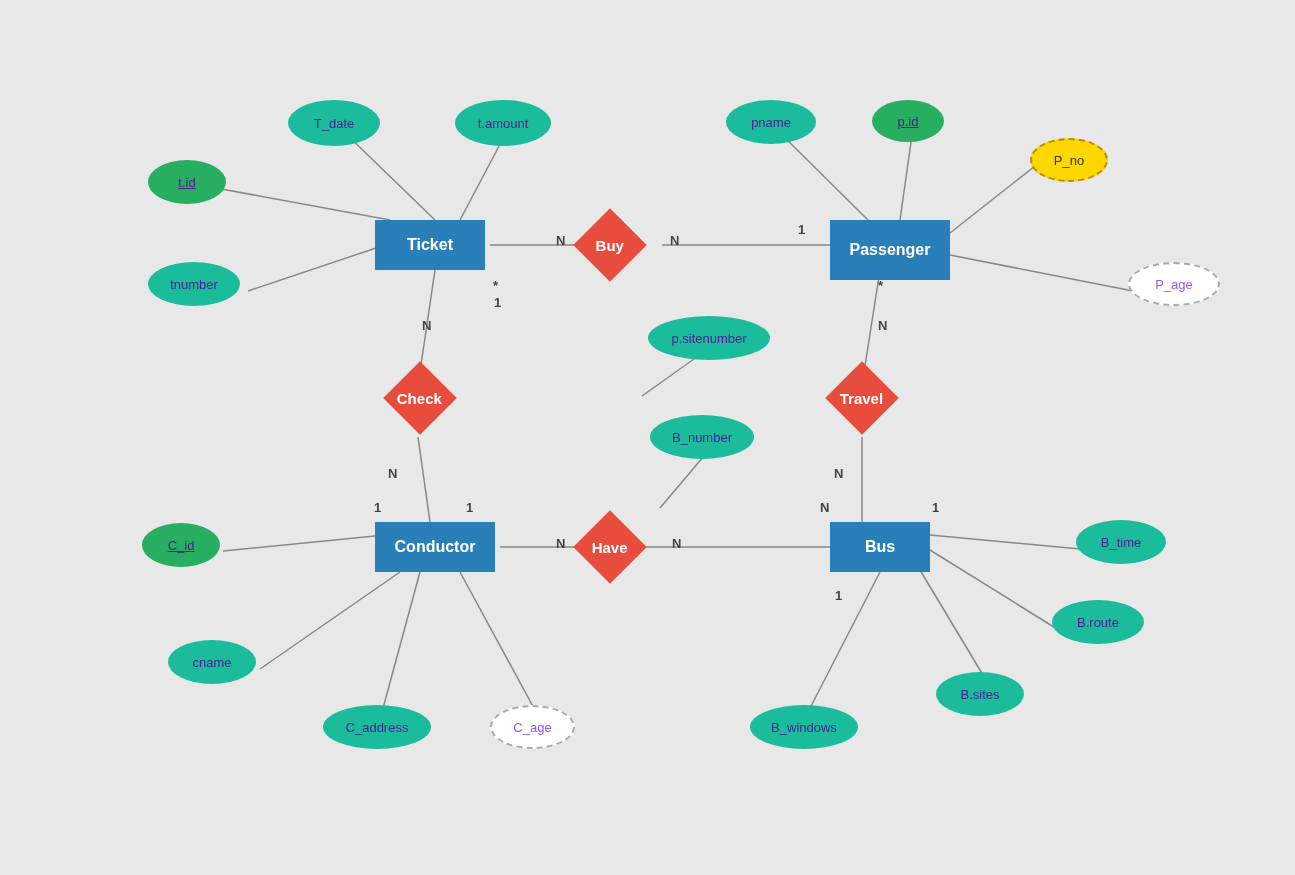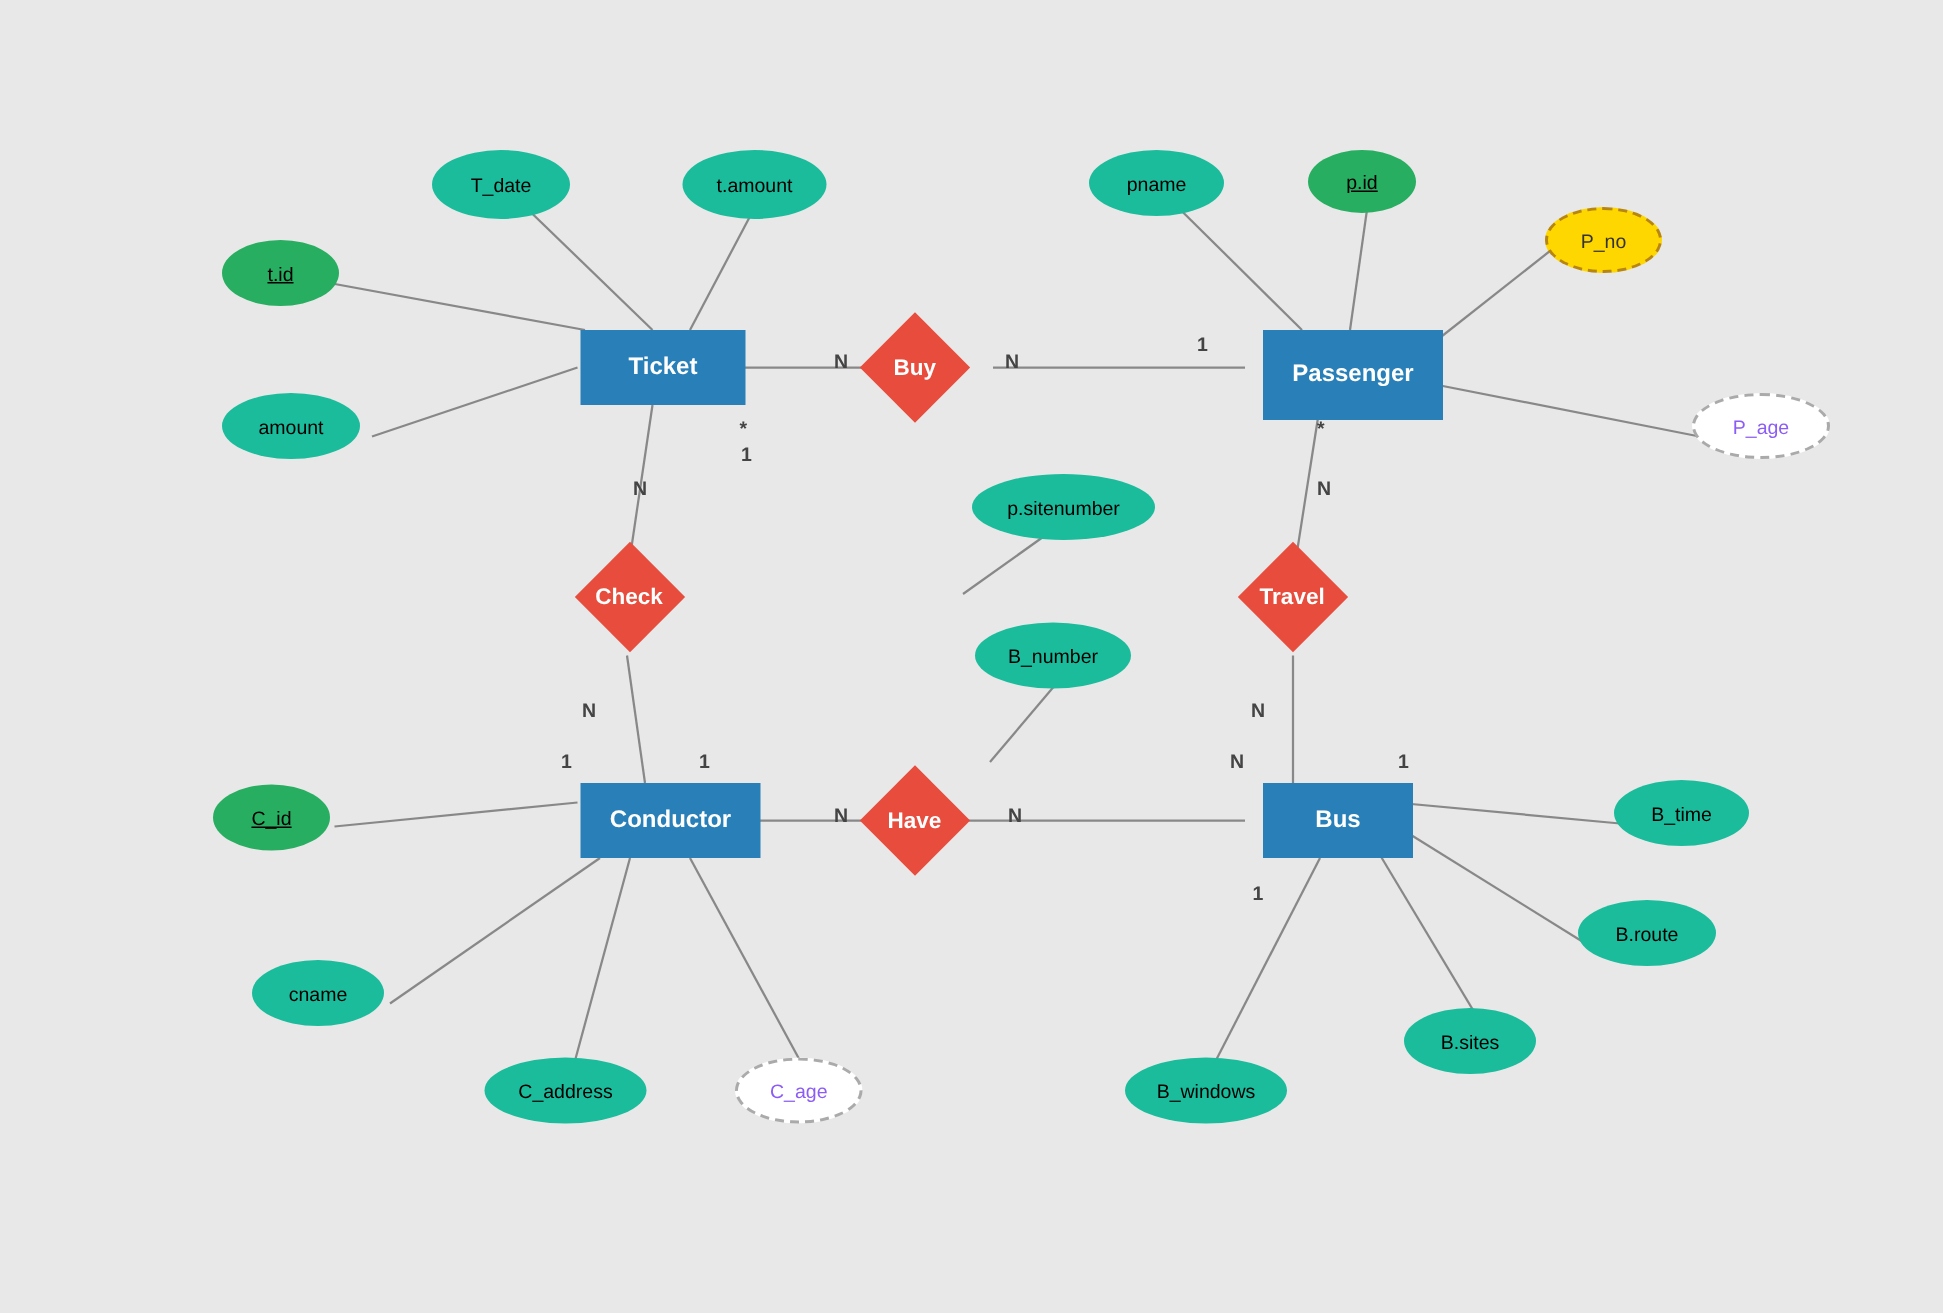--- a/index.html
+++ b/index.html
@@ -21,26 +21,25 @@
     .entity {
       position: absolute;
       background: #2980b9;
       color: white;
       display: flex;
       align-items: center;
       justify-content: center;
       font-size: 16px;
       font-weight: bold;
       cursor: default;
-      margin-left: 12px;
     }
     .attribute {
       position: absolute;
       background: #1abc9c;
-      color: #000000;
+      color: #4c1d95;
       display: flex;
       align-items: center;
       justify-content: center;
       font-size: 13px;
       border-radius: 50%;
       text-align: center;
     }
     .attribute.key {
       background: #27ae60;
     }
@@ -174,21 +173,21 @@
 
 <div class="attribute" style="left:455px; top:100px; width:96px; height:46px;">
   <span>t.amount</span>
 </div>
 
 <div class="attribute key" style="left:148px; top:160px; width:78px; height:44px;">
   <span class="underline">t.id</span>
 </div>
 
 <div class="attribute" style="left:148px; top:262px; width:92px; height:44px;">
-  <span>amount</span>
+  <span>tnumber</span>
 </div>
 
 <div class="attribute" style="left:726px; top:100px; width:90px; height:44px;">
   <span>pname</span>
 </div>
 
 <div class="attribute key" style="left:872px; top:100px; width:72px; height:42px;">
   <span class="underline">p.id</span>
 </div>
 

